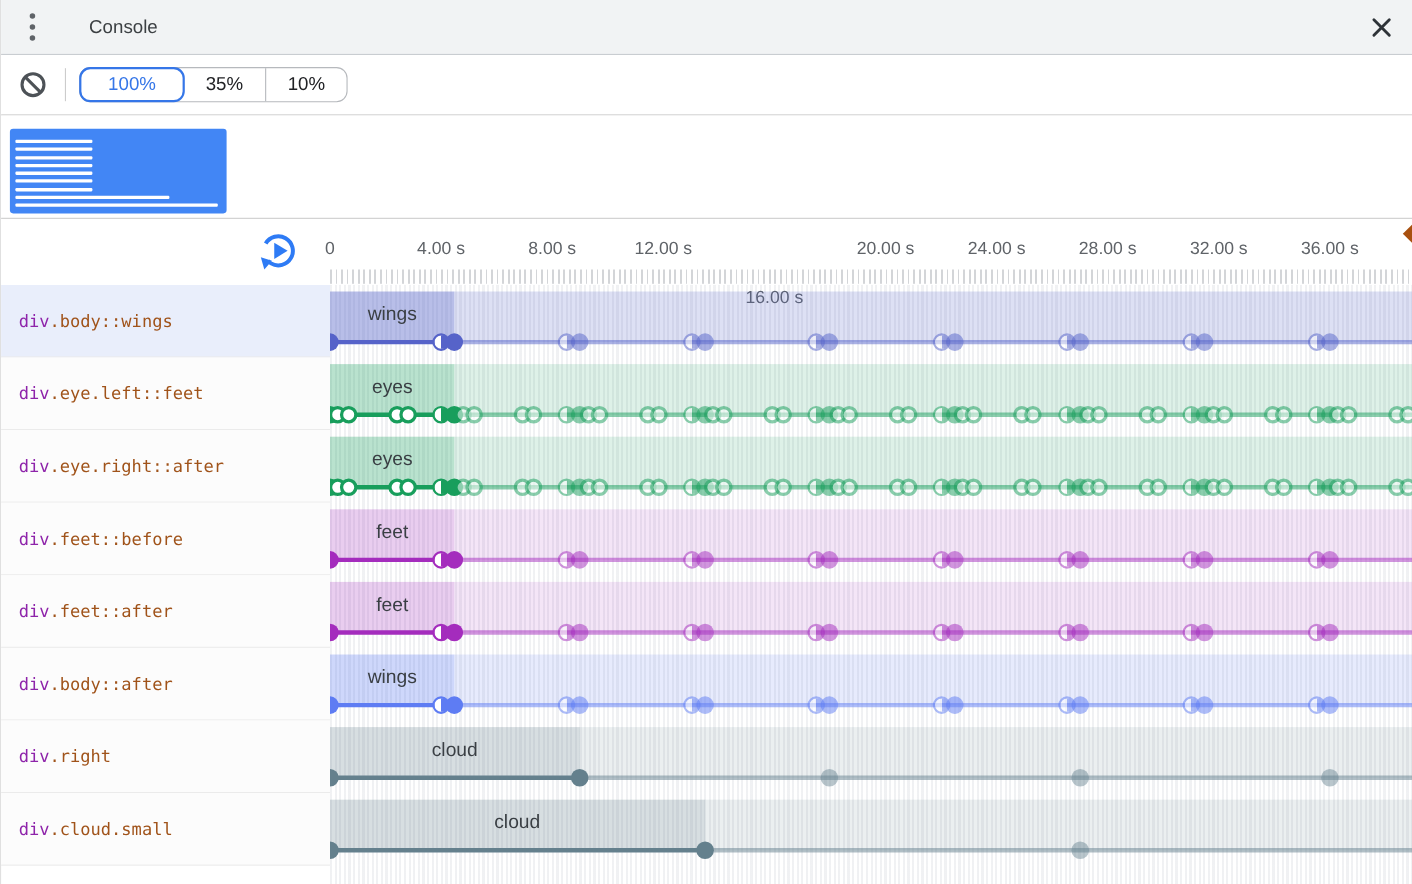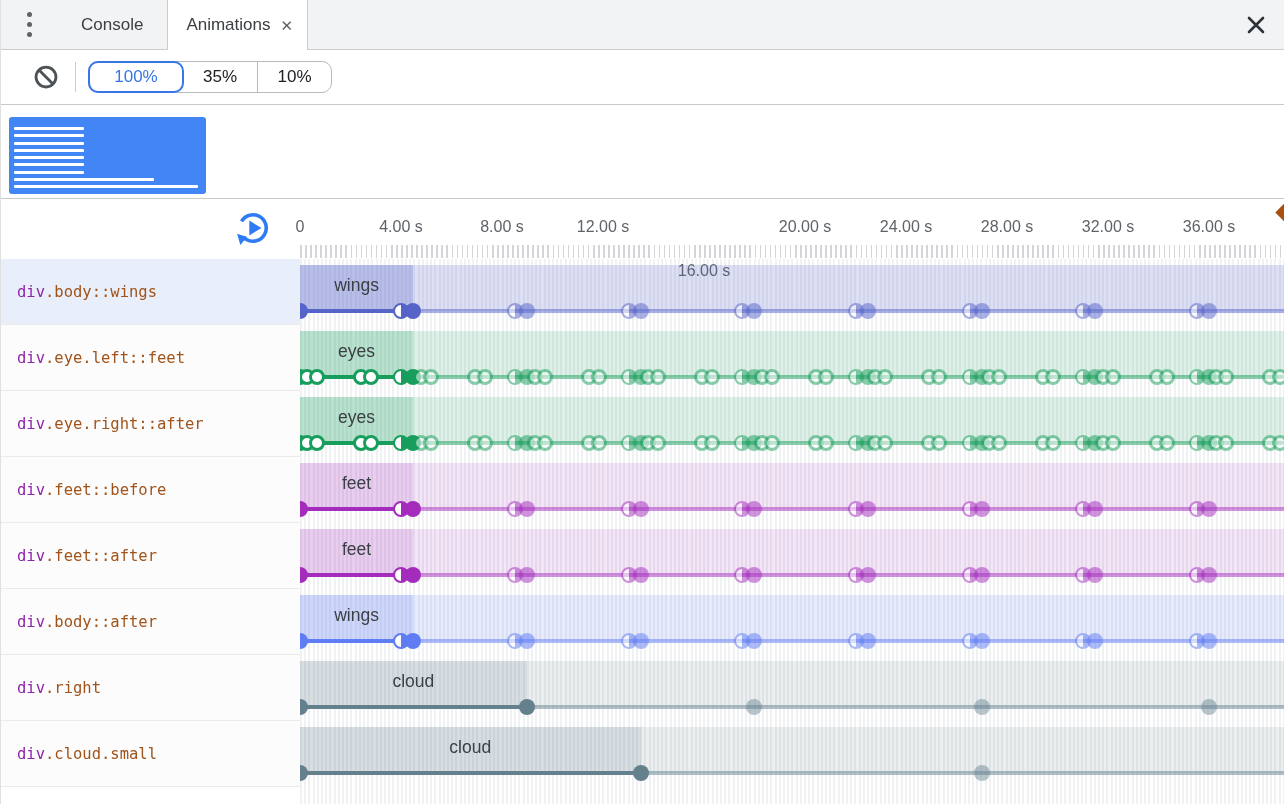--- a/index.html
+++ b/index.html
@@ -12,21 +12,21 @@
   .kebab-btn { width:56px; display:flex; align-items:center; justify-content:center; cursor:pointer; }
   .kebab { display:flex; flex-direction:column; gap:5px; }
   .kebab i { width:5px; height:5px; border-radius:50%; background:#5f6368; }
   .tab { display:flex; align-items:center; padding:0 24px; font-size:17px; color:#3c4043; cursor:pointer; }
   .tab.active { background:#fff; border-left:1px solid #c9cdd1; border-right:1px solid #c9cdd1; margin-bottom:-1px; padding:0 14px 0 18px; }
   .tab .close-x { font-size:15px; color:#5f6368; margin-left:10px; line-height:1; }
   .tabbar .spacer { flex:1; }
   .panel-close { width:56px; display:flex; align-items:center; justify-content:center; cursor:pointer; }
 
   
-  .toolbar { height:55px; background:#fff; border-bottom:1px solid #c9c9c9; display:flex; align-items:center;padding-left:16px; }
+  .toolbar { height:55px; background:#fff; border-bottom:1px solid #c9c9c9; display:flex; align-items:center; }
   .icon-btn { width:46px; height:40px; display:flex; align-items:center; justify-content:center; cursor:pointer; margin-left:6px; }
   .vsep { width:1px; height:30px; background:#ccc; margin:0 12px 0 6px; }
   .rate-group { display:flex; border:1px solid #b6b9bd; border-radius:10px; height:32px; overflow:visible; }
   .rate-btn { min-width:74px; padding:0 16px; display:flex; align-items:center; justify-content:center; font-size:17px; color:#202124; cursor:pointer; background:transparent; border:none; font-family:"Liberation Sans",sans-serif; }
   .rate-btn + .rate-btn { border-left:1px solid #b6b9bd; }
   .rate-btn.selected { border:2px solid #3576e8; border-radius:10px; margin:-1px; color:#3576e8; background:#fff; min-width:96px; font-weight:500; }
   .rate-btn.selected + .rate-btn { border-left:none; }
 
   
   .preview { height:94px; background:#fff; border-bottom:1px solid #c9c9c9; position:relative; }
@@ -72,24 +72,20 @@
   <div class="tabbar">
     <div class="kebab-btn">
       <span class="kebab">
           <i></i>
           <i></i>
           <i></i>
         </span>
     </div>
     <div class="tab">
       <span>Console</span>
-    </div>
-    <div class="tab active">
-      <span>Animations</span>
-      <span class="close-x">✕</span>
     </div>
     <div class="spacer"></div>
     <div class="panel-close">
       <svg width="24" height="24" viewBox="0 0 24 24">
         <path d="M5 5 L19 19 M19 5 L5 19" stroke="#2e3338" stroke-width="2.6" stroke-linecap="round" fill="none"></path>
       </svg>
     </div>
   </div>
 
   <div class="toolbar">

